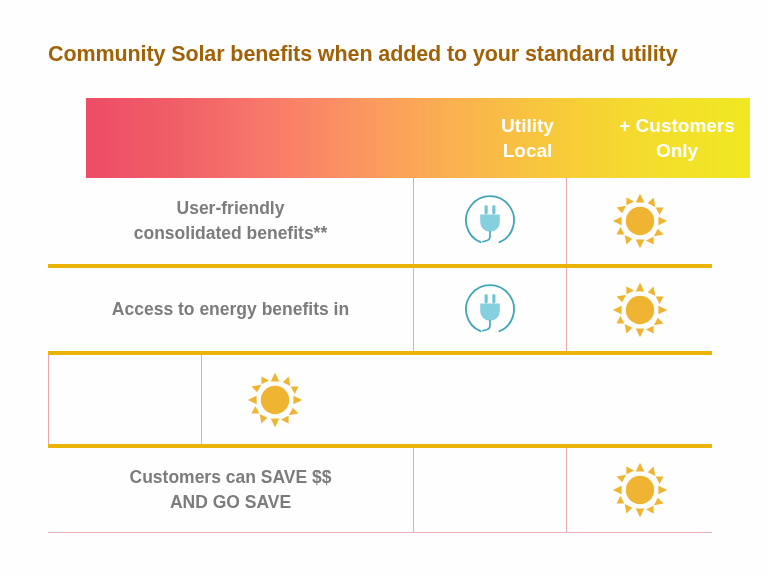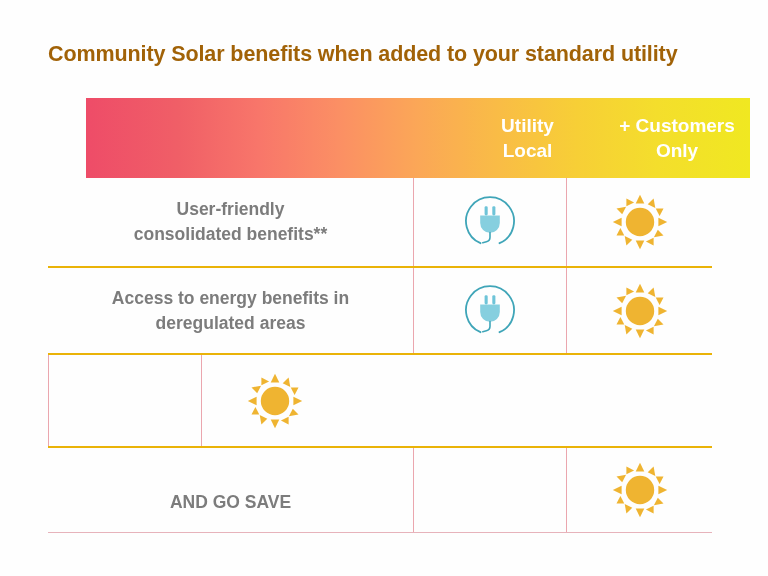--- a/index.html
+++ b/index.html
@@ -77,21 +77,21 @@
   .th-util   { width: 153px; }
   .th-comm   { width: 146px; }
 
   
   .tbody { position: relative; width: 100%; }
 
   .trow {
     position: relative;
     display: flex;
     width: 100%;
-    border-bottom: 2px solid #eab308;
+    border-bottom: 4px solid #eab308;
   }
 
   .trow:last-child { border-bottom: 1px solid #e7b3bb; }
 
   .cell-label {
     width: 365px;
     display: flex;
     align-items: center;
     justify-content: center;
     text-align: center;
@@ -189,21 +189,20 @@
               </g>
             </svg>
           </span>
         </div>
       </div>
 
       <div class="trow r2">
         <div class="cell-label">
           <span>
             <span>Access to energy benefits in</span><br>
-            <span>deregulated areas</span>
           </span>
         </div>
         <div class="cell-icon cell-util">
           <span class="icon-slot">
             <svg width="56" height="56" viewBox="0 0 56 56">
               <path d="M18.5,49.2 A24,24 0 1 1 37.5,49.2" fill="none" stroke="#3fa5b8" stroke-width="1.8" stroke-linecap="round"></path>
               <rect x="22.6" y="12.2" width="3.1" height="9.2" rx="1.3" fill="#6ec4d8"></rect>
               <rect x="30.3" y="12.2" width="3.1" height="9.2" rx="1.3" fill="#6ec4d8"></rect>
               <path d="M18.2,21.6 h19.6 a0,0 0 0 1 0,0 v7.4 a9.8,9.8 0 0 1 -19.6,0 v-7.4 z" fill="#86cfdf"></path>
               <path d="M28,38.6 v4.6 q0,3.6 -3.6,4.6 l-3.6,1.0" fill="none" stroke="#3fa5b8" stroke-width="1.6" stroke-linecap="round"></path>
@@ -256,21 +255,21 @@
                 <polygon points="14.4,4.5 22.1,8.4 14.4,12.3"></polygon>
               </g>
             </svg>
           </span>
         </div>
       </div>
 
       <div class="trow r4">
         <div class="cell-label">
           <span>
-            <br>
+            <span>Customers can SAVE $$</span><br>
             <span>AND GO SAVE</span>
           </span>
         </div>
         <div class="cell-icon cell-util">
           <span class="icon-empty"></span>
         </div>
         <div class="cell-icon cell-comm">
           <span class="icon-slot">
             <svg width="56" height="56" viewBox="0 0 56 56">
               <circle cx="28" cy="28" r="14.2" fill="#efb431"></circle>

